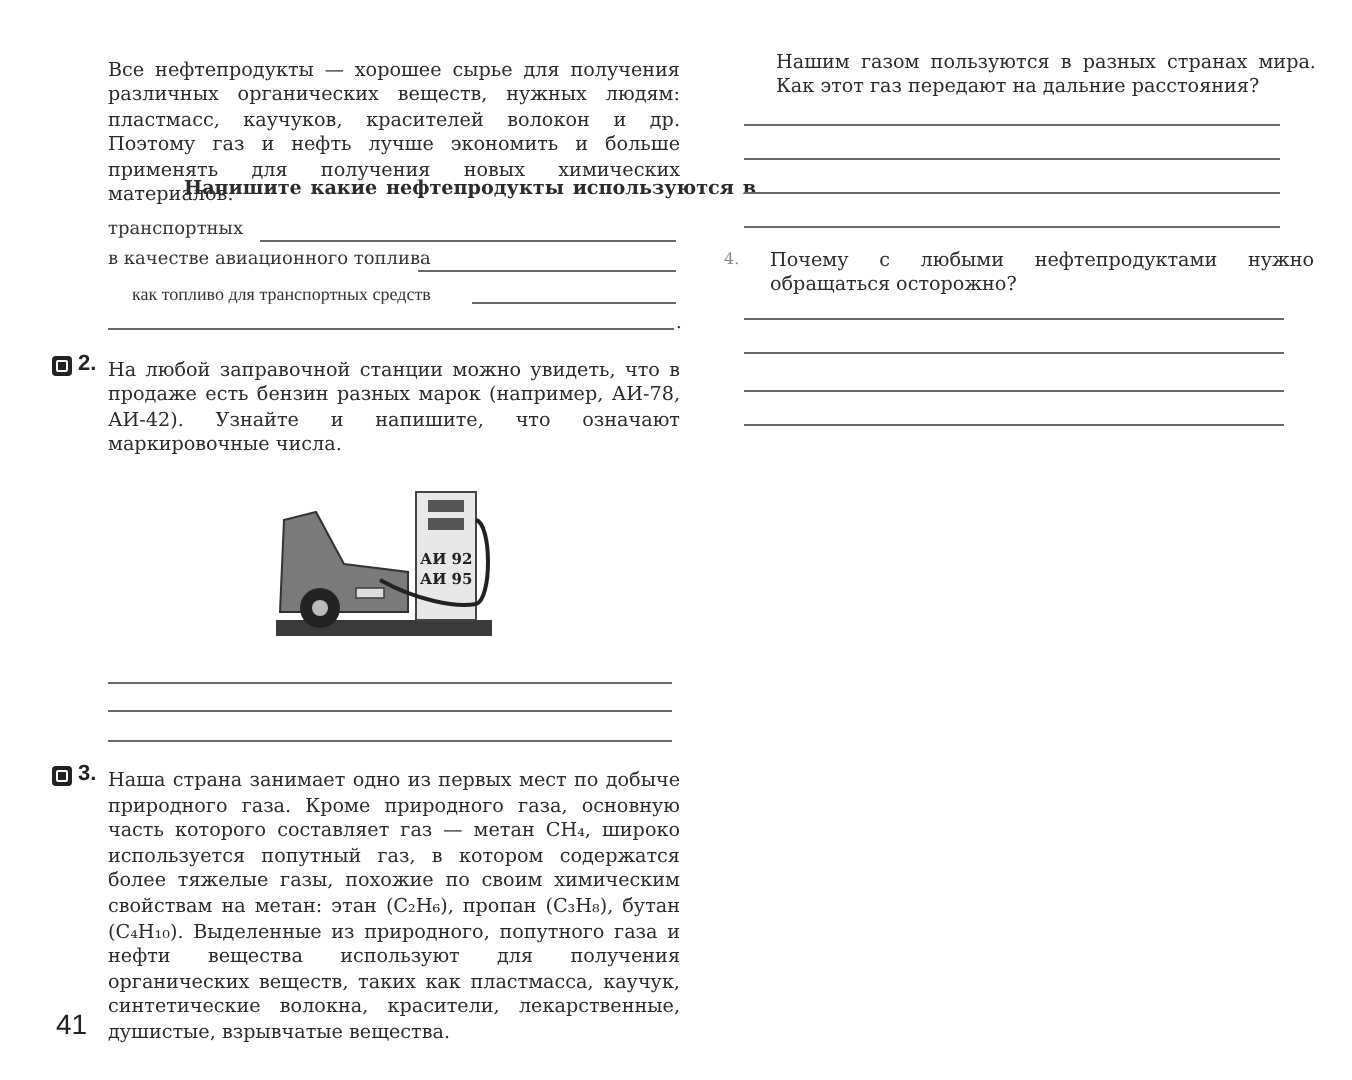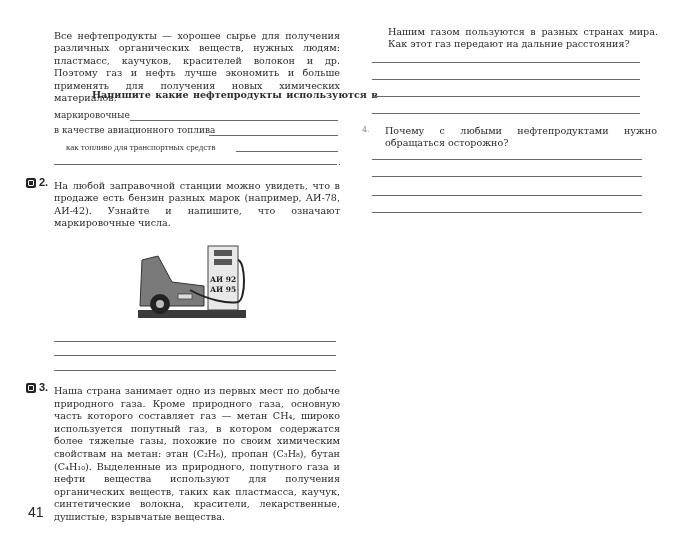--- a/index.html
+++ b/index.html
@@ -20,21 +20,21 @@
 </style>
 </head>
 <body>
 
 <div class="page left">
 
   <div class="para" style="left:54px; top:30px; width:286px;">Все нефтепродукты — хорошее сырье для получения различных органических веществ, нужных людям: пластмасс, каучуков, красителей волокон и др. Поэтому газ и нефть лучше экономить и больше применять для получения новых химических материалов.</div>
 
   <div class="para bold" style="left:54px; top:89px; width:286px; text-align:justify; text-align-last:justify;">Напишите какие нефтепродукты используются в</div>
 
-  <div class="lbl" style="left:54px; top:110px;">маркировочные</div>
+  <div class="lbl" style="left:54px; top:110px;">транспортных</div>
   <div class="rule" style="left:130px; top:120px; width:208px;"></div>
 
   <div class="lbl" style="left:54px; top:125px;">в качестве авиационного топлива</div>
   <div class="rule" style="left:209px; top:135px; width:129px;"></div>
 
   <div class="lbl" style="left:66px; top:142px;font-family:Liberation Serif, serif;">как топливо для транспортных средств</div>
   <div class="rule" style="left:236px; top:151px; width:102px;"></div>
 
   <div class="rule" style="left:54px; top:164px; width:283px;"></div>
   <span class="lbl" style="left:338px; top:157px;">.</span>

